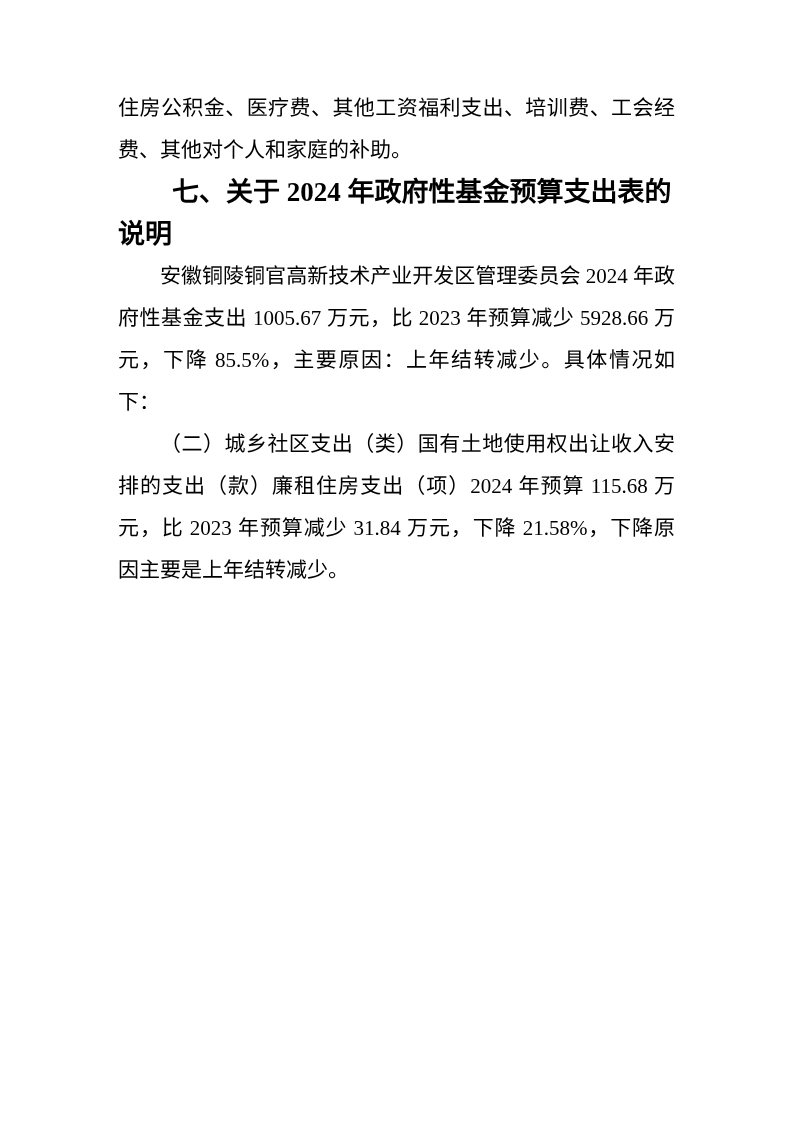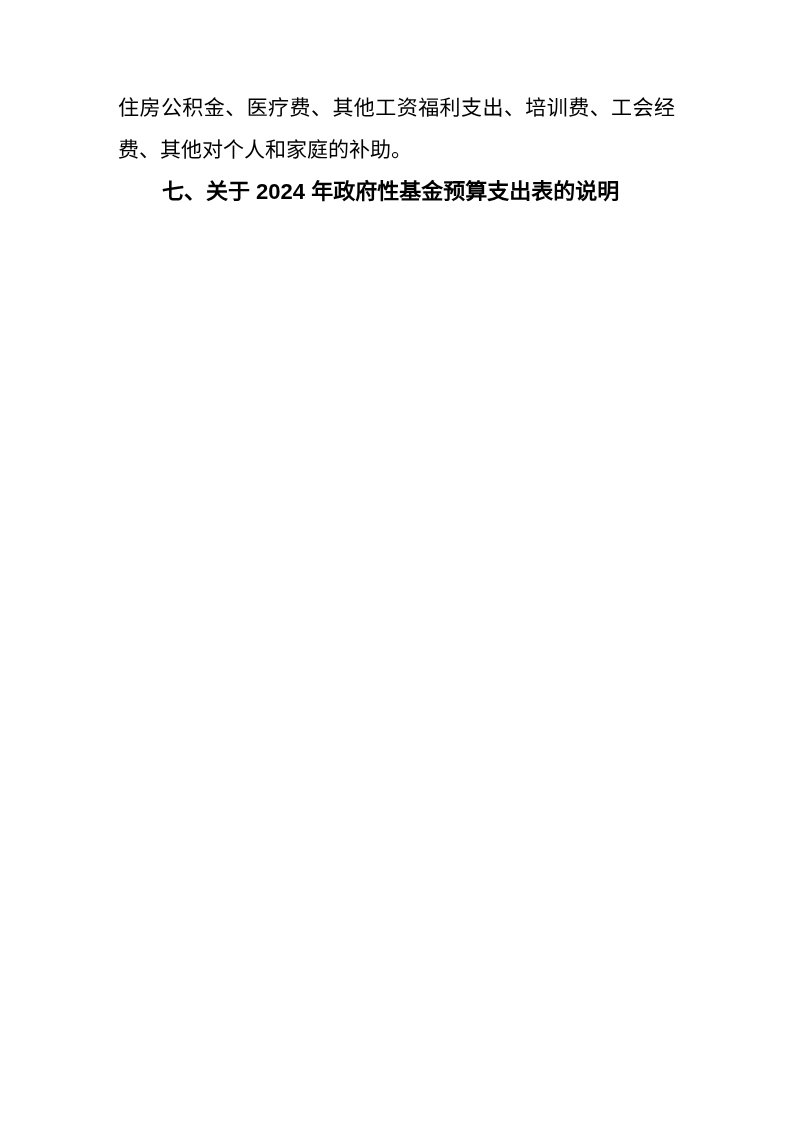--- a/index.html
+++ b/index.html
@@ -28,34 +28,36 @@
     line-height: 42px;
     text-align: justify;
     text-justify: inter-character;
     text-indent: 2em;
     word-break: break-all;
   }
   .para.no-indent {
     text-indent: 0;
   }
   .heading {
-    font-family: Liberation Sans, sans-serif;
+    font-family: Liberation Serif, serif;
     font-weight: 700;
-    font-size: 22px;
+    font-size: 27px;
     line-height: 42px;
     margin: 0;
     text-indent: 2em;
     text-align: left;
   }
 </style>
 </head>
 <body>
 
 <main class="page">
   <p class="para no-indent">住房公积金、医疗费、其他工资福利支出、培训费、工会经费、其他对个人和家庭的补助。</p>
 
 
   <h2 class="heading">七、关于 2024 年政府性基金预算支出表的说明</h2>
 
+  <p class="para">安徽铜陵铜官高新技术产业开发区管理委员会 2024 年政府性基金支出 1005.67 万元，比 2023 年预算减少 5928.66 万元，下降 85.5%，主要原因：上年结转减少。具体情况如下：</p>
 
 
+  <p class="para">（二）城乡社区支出（类）国有土地使用权出让收入安排的支出（款）廉租住房支出（项）2024 年预算 115.68 万元，比 2023 年预算减少 31.84 万元，下降 21.58%，下降原因主要是上年结转减少。</p>
 
 </main>
 
 </body></html>

